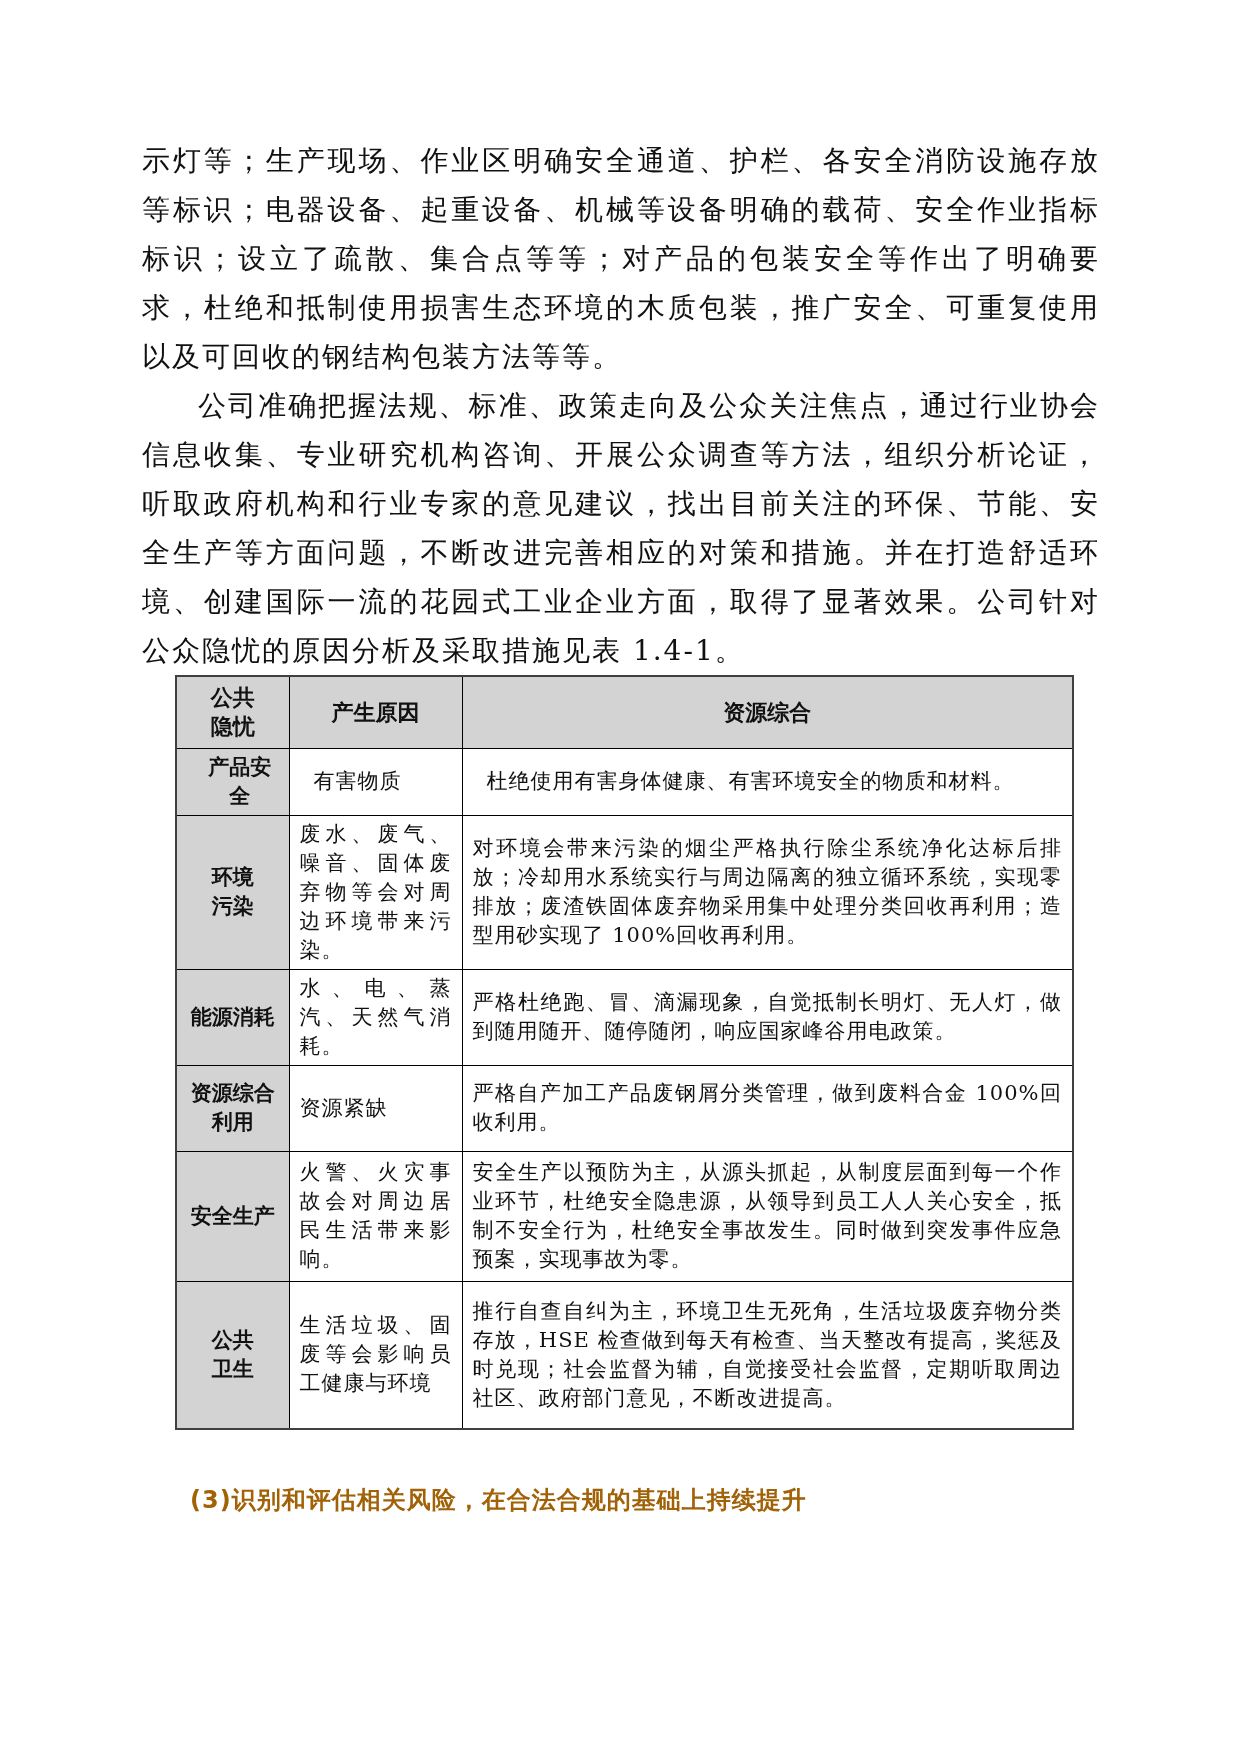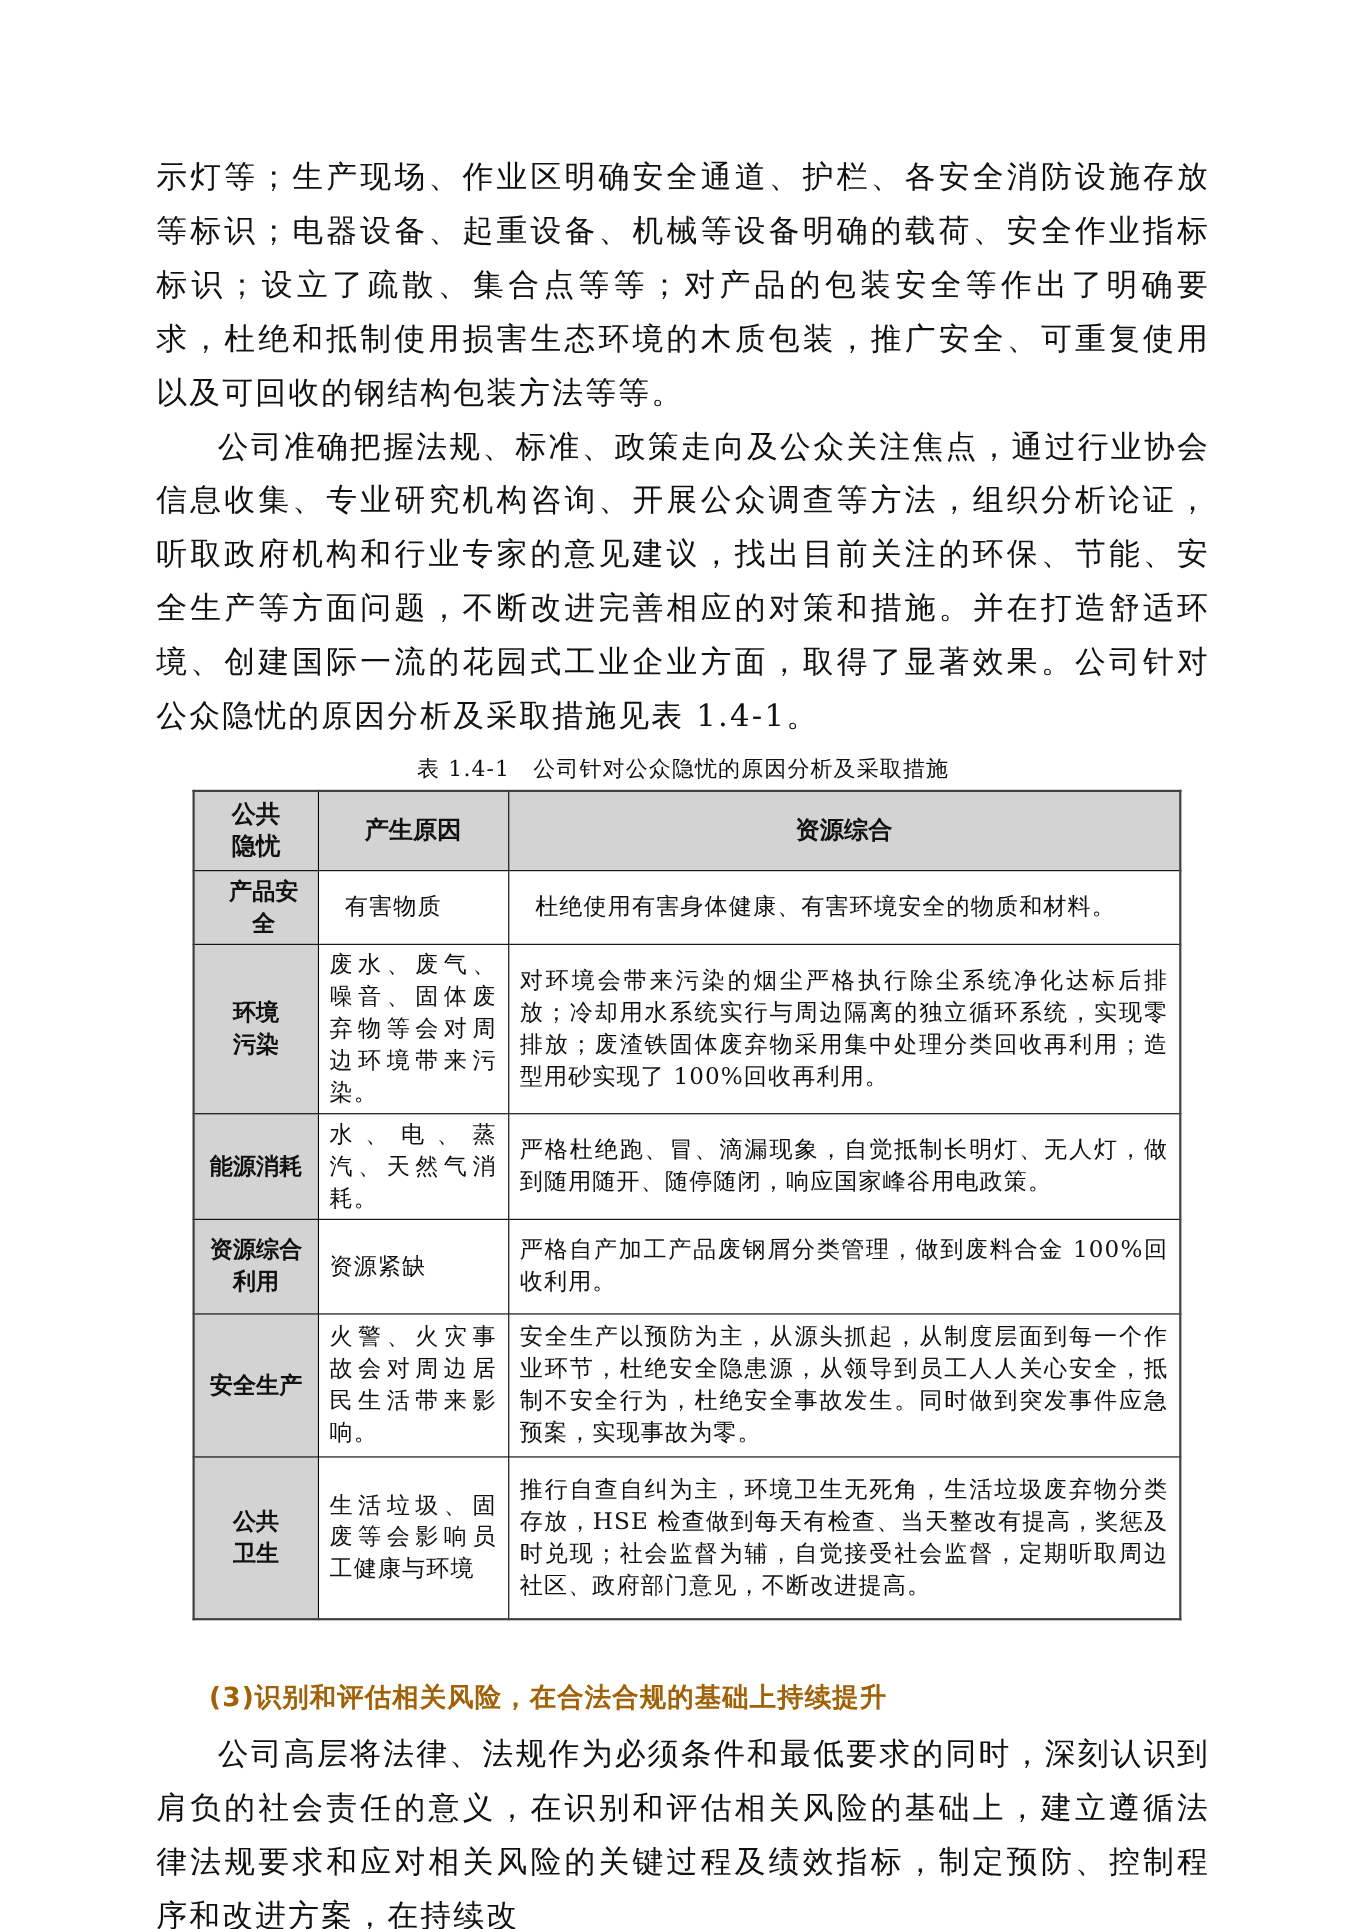--- a/index.html
+++ b/index.html
@@ -114,21 +114,20 @@
 </head>
 <body>
 
 <div class="page">
   <div class="content">
 
     <p class="body">示灯等；生产现场、作业区明确安全通道、护栏、各安全消防设施存放等标识；电器设备、起重设备、机械等设备明确的载荷、安全作业指标标识；设立了疏散、集合点等等；对产品的包装安全等作出了明确要求，杜绝和抵制使用损害生态环境的木质包装，推广安全、可重复使用以及可回收的钢结构包装方法等等。</p>
 
     <p class="body indent">公司准确把握法规、标准、政策走向及公众关注焦点，通过行业协会信息收集、专业研究机构咨询、开展公众调查等方法，组织分析论证，听取政府机构和行业专家的意见建议，找出目前关注的环保、节能、安全生产等方面问题，不断改进完善相应的对策和措施。并在打造舒适环境、创建国际一流的花园式工业企业方面，取得了显著效果。公司针对公众隐忧的原因分析及采取措施见表 1.4-1。</p>
 
-    <div class="caption">表 1.4-1　公司针对公众隐忧的原因分析及采取措施</div>
 
     <table class="concern-table">
       <colgroup>
         <col class="c1">
           <col class="c2">
           <col class="c3">
       </colgroup>
       <thead>
         <tr class="hdr">
           <th>公共
@@ -169,16 +168,15 @@
           <td class="concern-cell">公共
 卫生</td>
           <td class="cause-cell">生活垃圾、固废等会影响员工健康与环境</td>
           <td class="measures-cell">推行自查自纠为主，环境卫生无死角，生活垃圾废弃物分类存放，HSE 检查做到每天有检查、当天整改有提高，奖惩及时兑现；社会监督为辅，自觉接受社会监督，定期听取周边社区、政府部门意见，不断改进提高。</td>
         </tr>
       </tbody>
     </table>
 
     <h3 class="heading">(3)识别和评估相关风险，在合法合规的基础上持续提升</h3>
 
-    <p class="body indent after-heading">公司高层将法律、法规作为必须条件和最低要求的同时，深刻认识到肩负的社会责任的意义，在识别和评估相关风险的基础上，建立遵循法律法规要求和应对相关风险的关键过程及绩效指标，制定预防、控制程序和改进方案，在持续改</p>
 
   </div>
 </div>
 
 </body></html>

